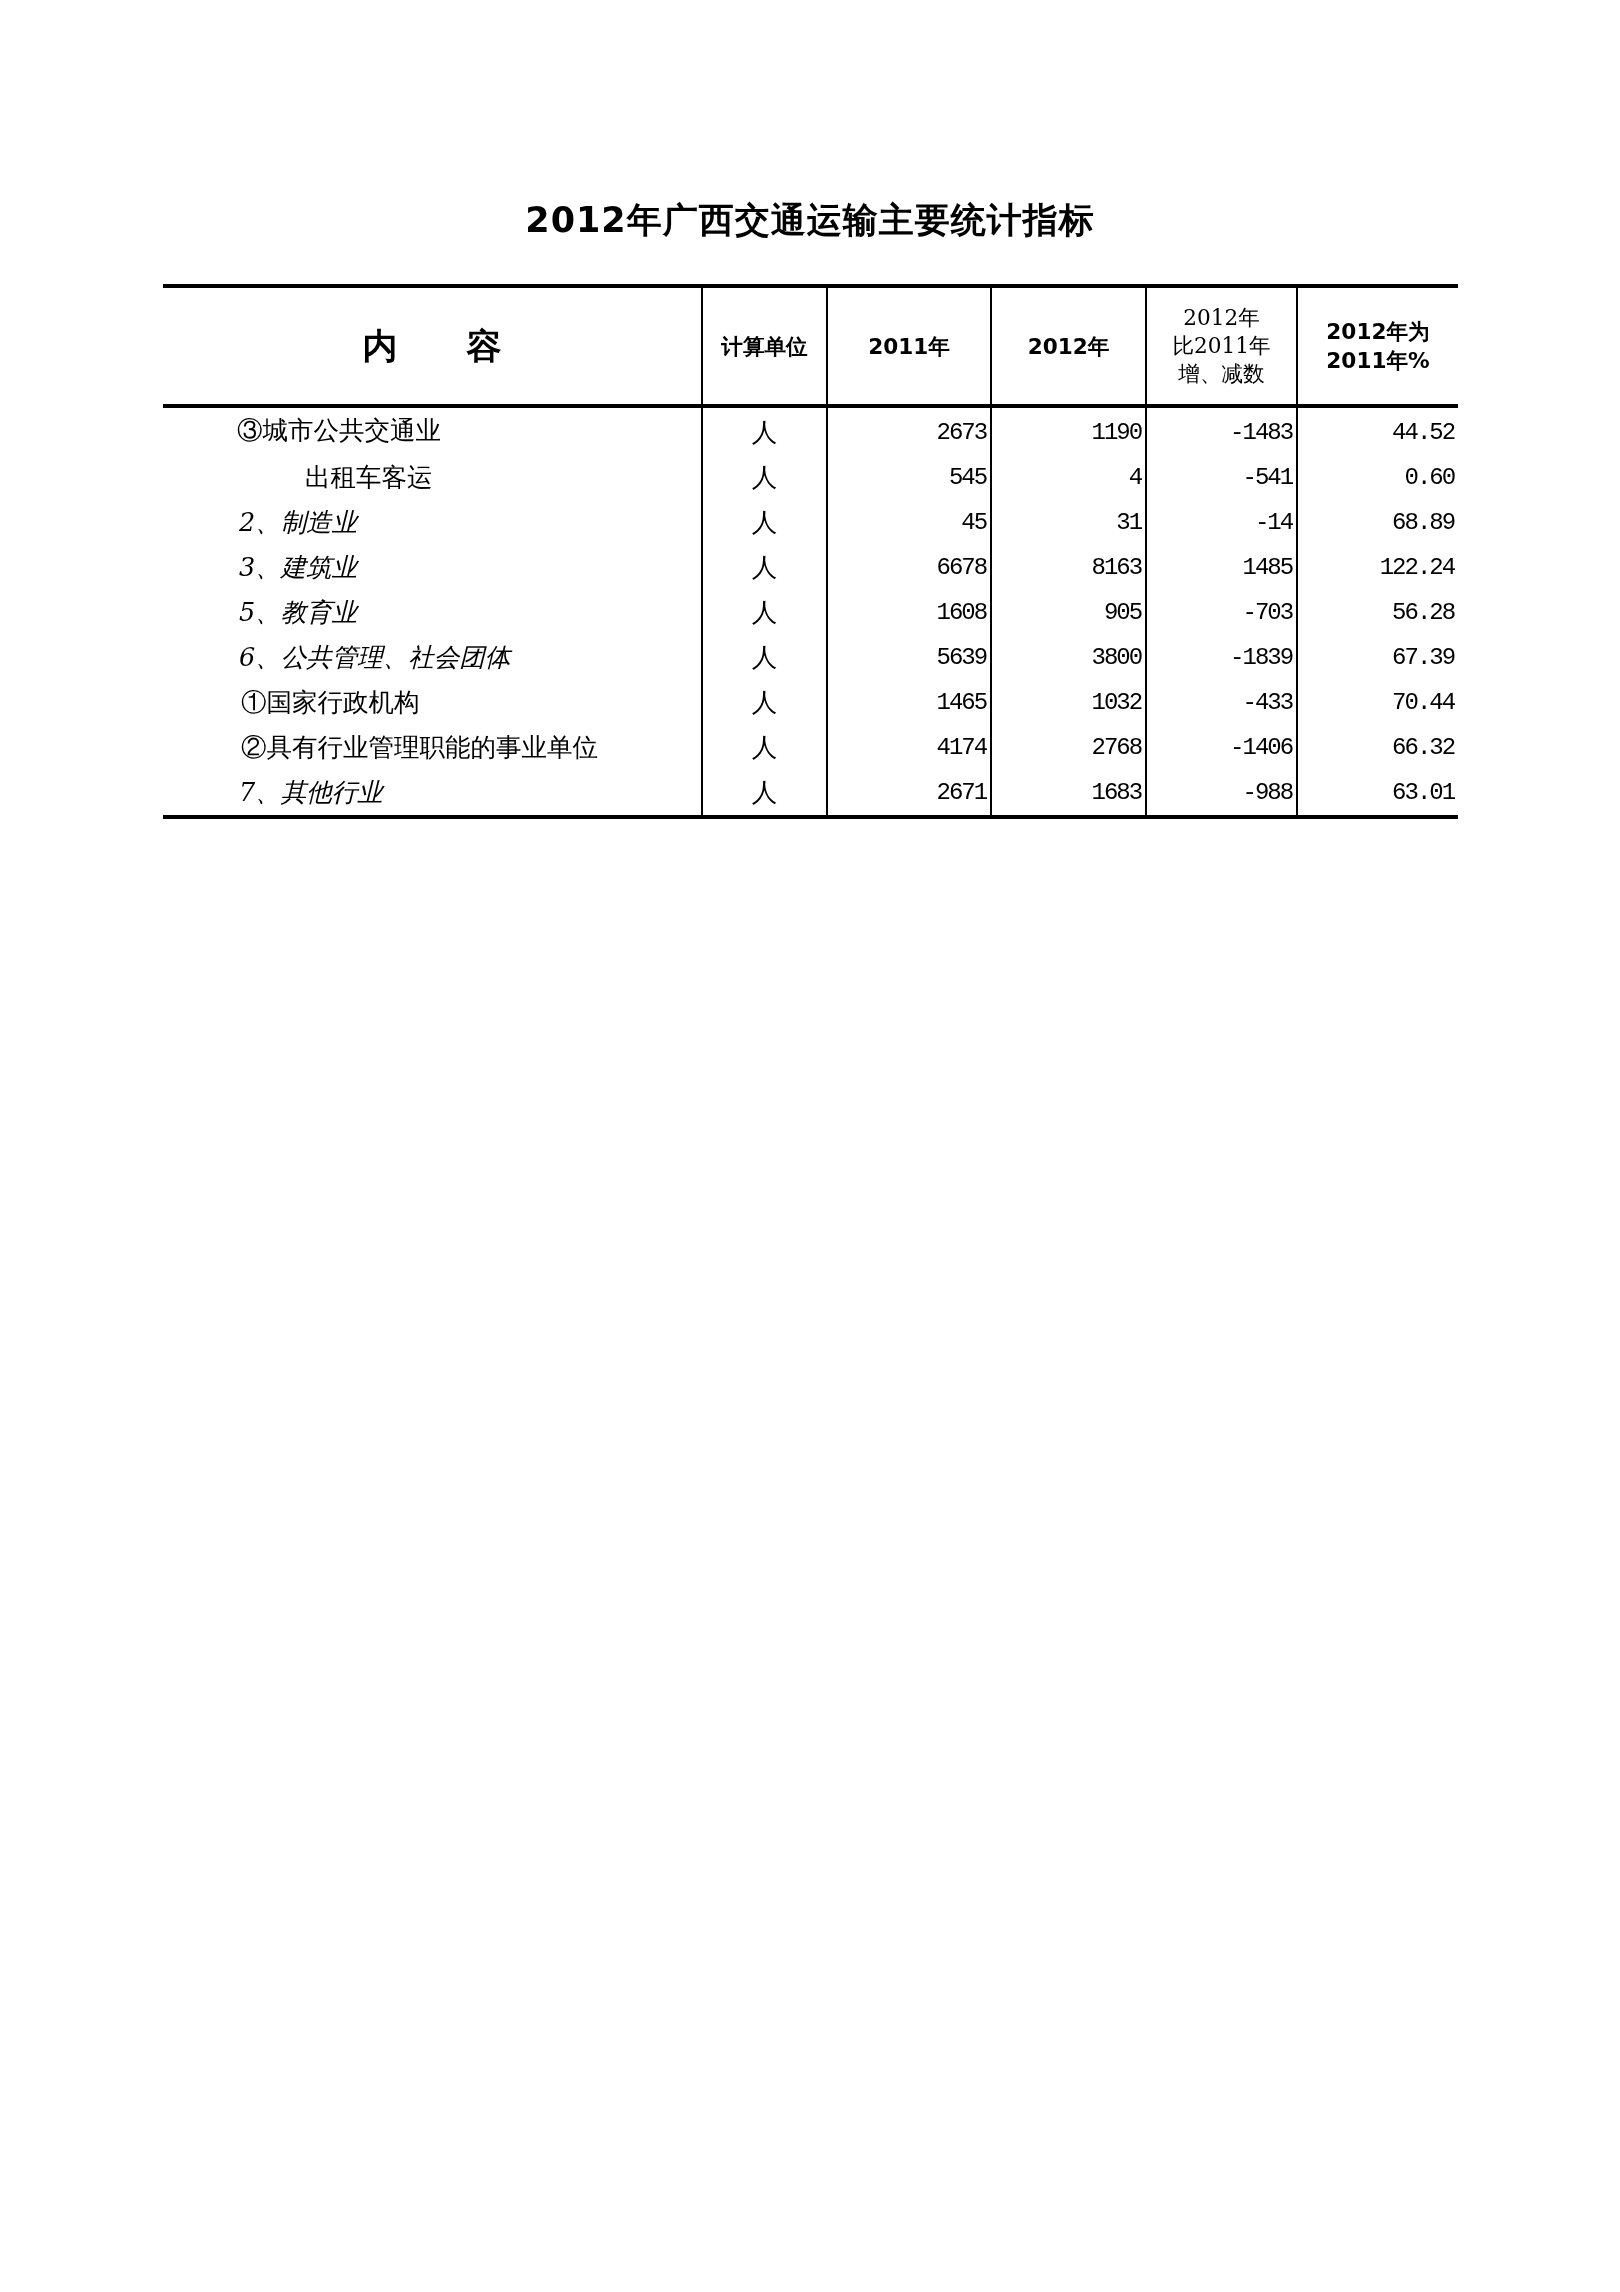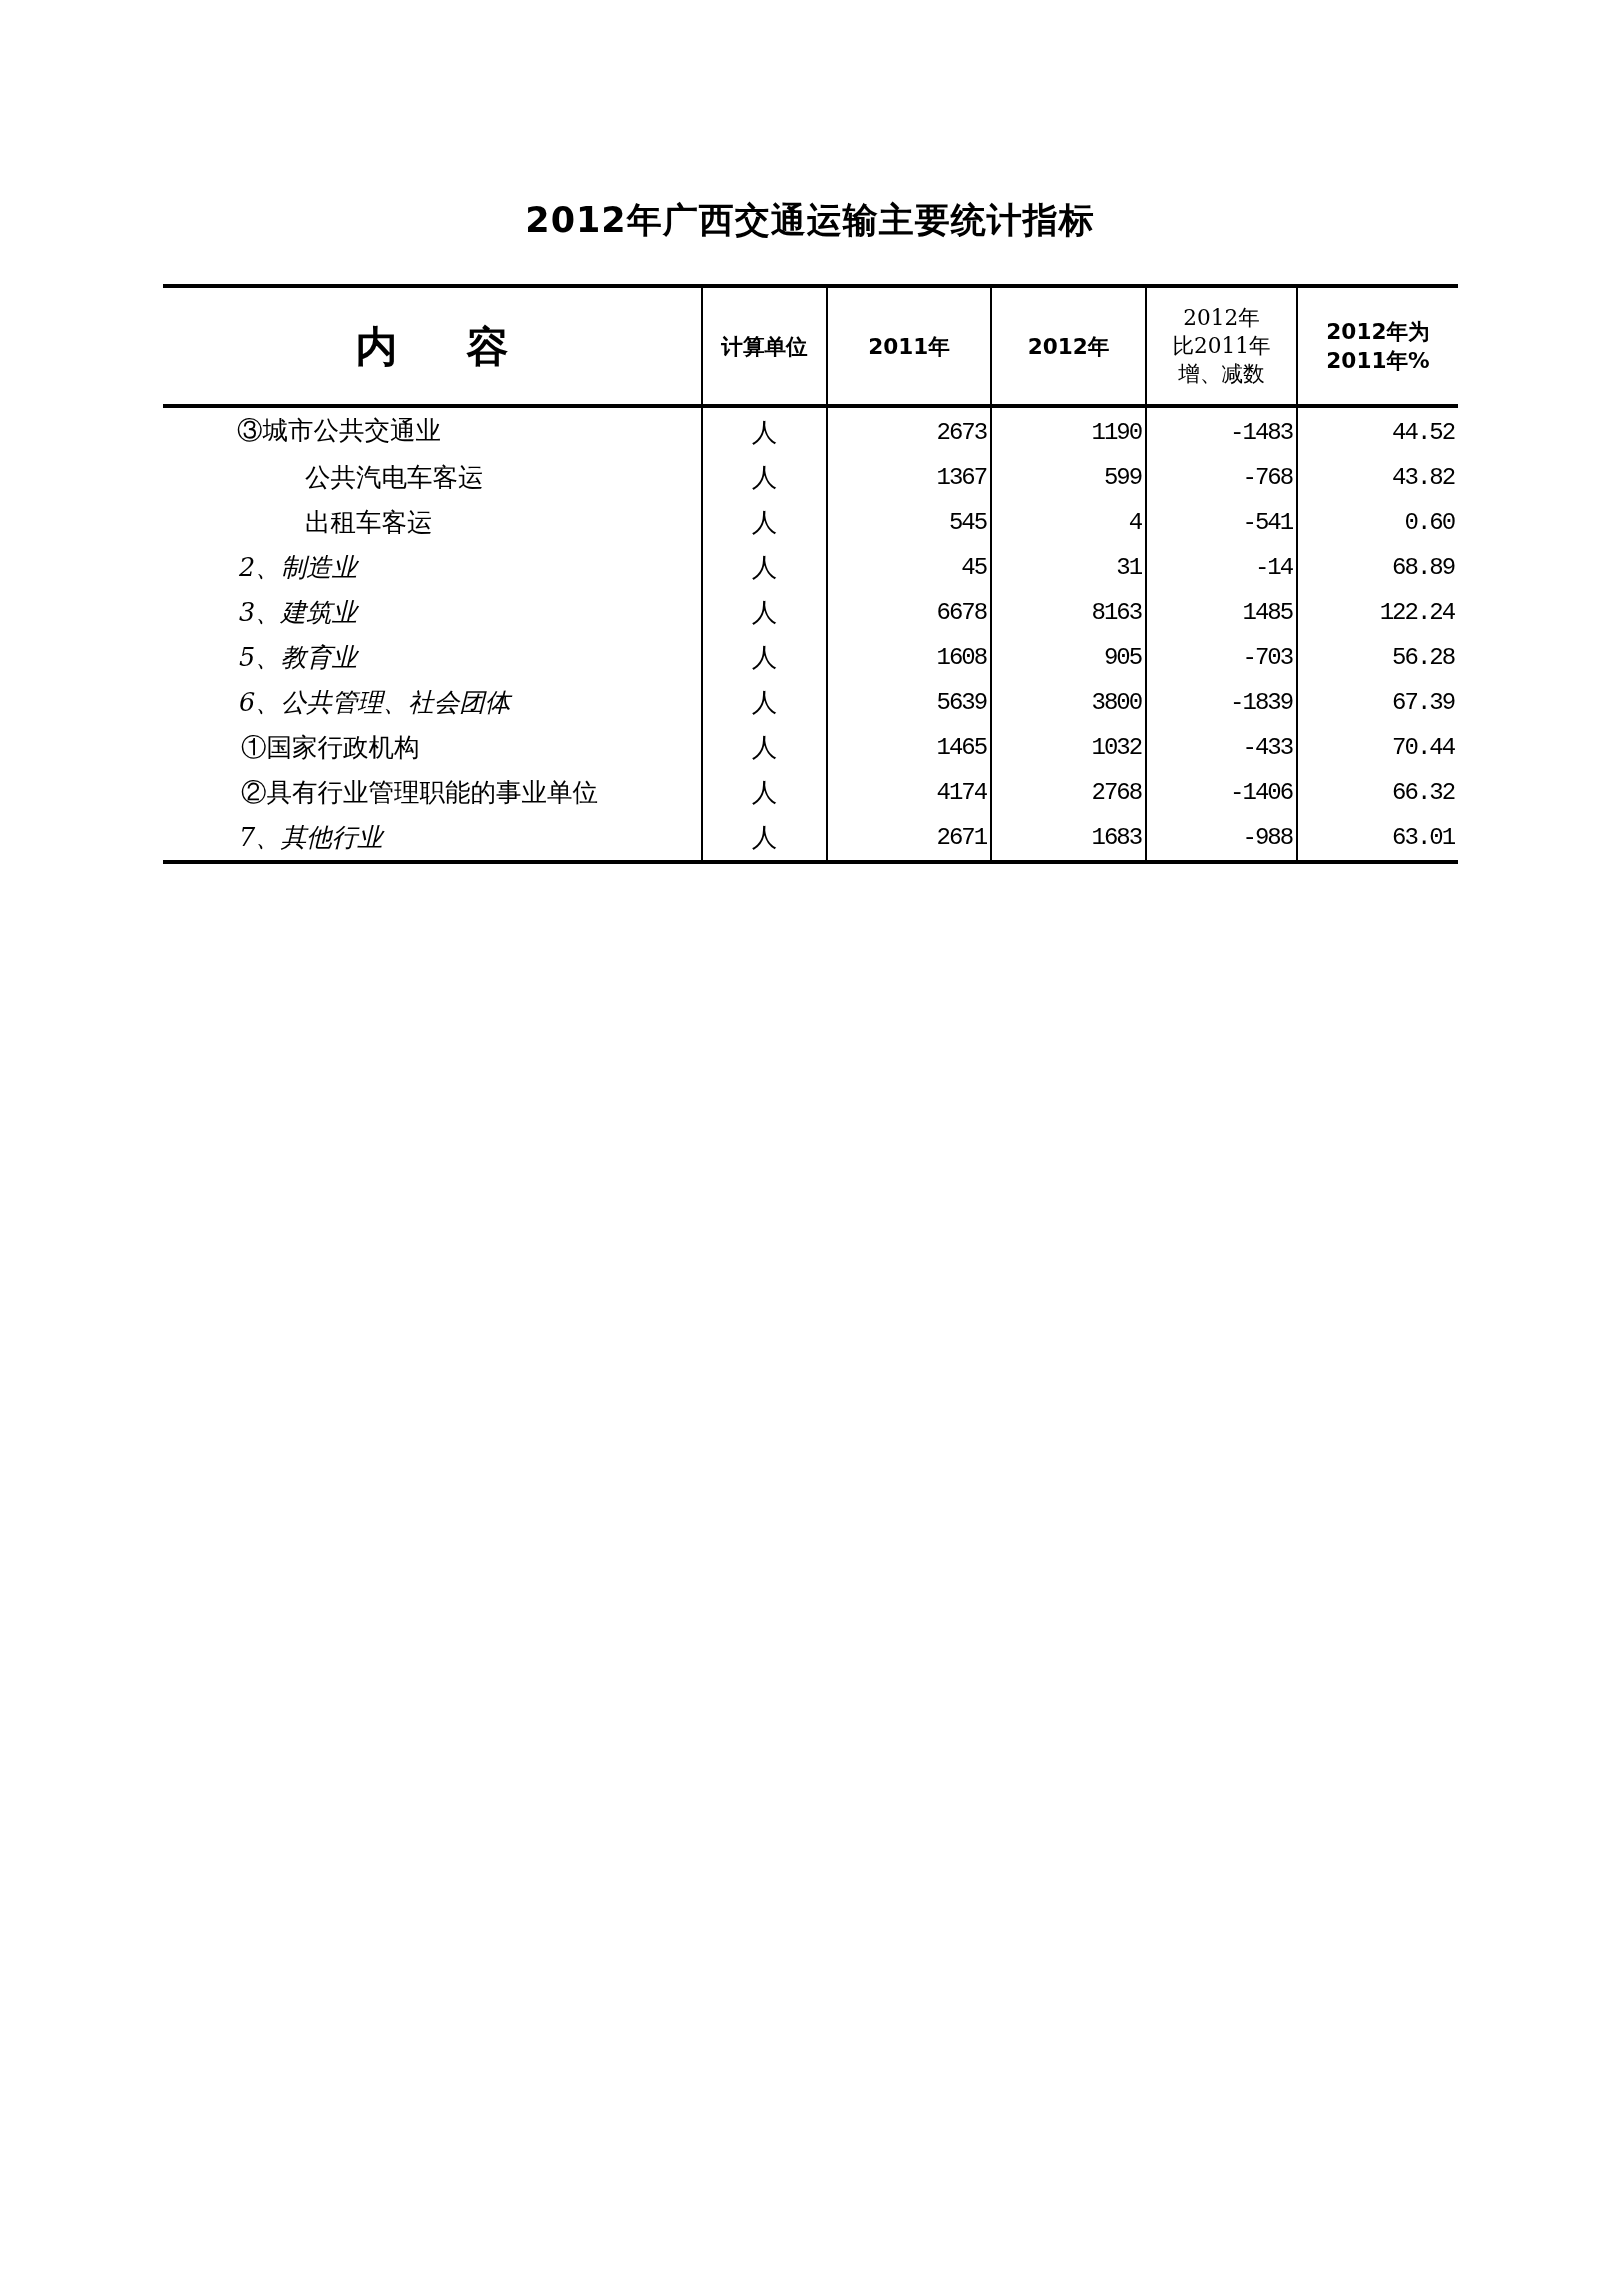--- a/index.html
+++ b/index.html
@@ -51,21 +51,21 @@
       font-weight: bold;
       font-size: 21.6px;
       line-height: 29px;
       text-align: center;
       vertical-align: middle;
       border-bottom: 4.9px solid #000;
       border-left: 2.9px solid #000;
     }
     table.stats th:first-child { border-left: none; }
     table.stats th.h-item {
-      font-size: 42px;
+      font-size: 35px;
       letter-spacing: 0;
     }
     table.stats th.h-item .gap { display: inline-block; width: 69px; }
     table.stats th.h-diff {
       font-weight: normal;
       font-family: "DejaVu Serif", "Liberation Serif", serif;
       font-size: 21.6px;
       line-height: 28px;
     }
     table.stats td {
@@ -127,28 +127,20 @@
   <tbody id="rows">
       <tr>
         <td class="item lvl0">③城市公共交通业</td>
         <td class="unit">人</td>
         <td class="num">2673</td>
         <td class="num">1190</td>
         <td class="num">-1483</td>
         <td class="num">44.52</td>
       </tr>
       <tr>
-        <td class="item lvl2">公共汽电车客运</td>
-        <td class="unit">人</td>
-        <td class="num">1367</td>
-        <td class="num">599</td>
-        <td class="num">-768</td>
-        <td class="num">43.82</td>
-      </tr>
-      <tr>
         <td class="item lvl2">出租车客运</td>
         <td class="unit">人</td>
         <td class="num">545</td>
         <td class="num">4</td>
         <td class="num">-541</td>
         <td class="num">0.60</td>
       </tr>
       <tr>
         <td class="item lvl1">2、制造业</td>
         <td class="unit">人</td>

